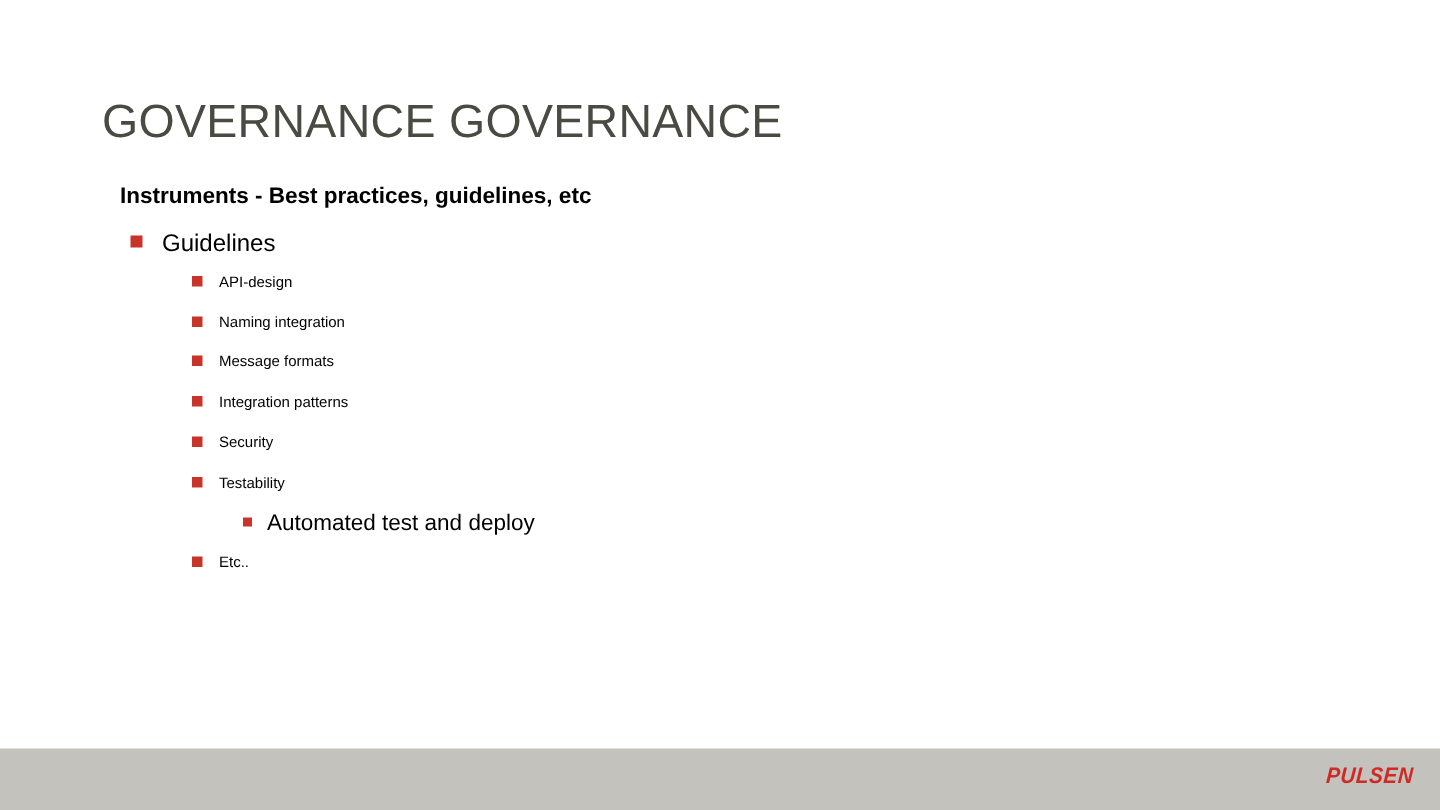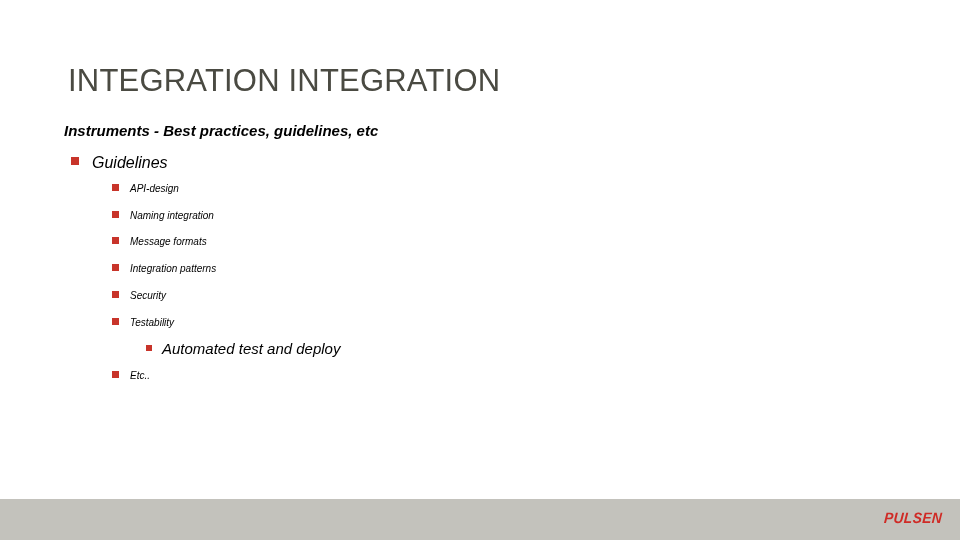--- a/index.html
+++ b/index.html
@@ -31,24 +31,23 @@
     line-height: 38px;
     font-weight: 400;
     letter-spacing: 0.2px;
     color: #4a4a42;
     white-space: nowrap;
   }
 
   
   .content {
     position: absolute;
-    left: 64px;
+    left: 80px;
     top: 120px;
     width: 840px;
-    font-style: italic;
   }
 
   .subtitle {
     font-size: 15px;
     line-height: 22px;
     font-weight: bold;
     color: #000000;
     margin: 0 0 7px 0;
     white-space: nowrap;
   }
@@ -138,21 +137,21 @@
     transform-origin: right center;
     font-family: "Liberation Sans", sans-serif;
     user-select: none;
   }
 </style>
 </head>
 <body>
 
 <div class="slide">
 
-  <div class="slide-title">INTEGRATION INTEGRATION</div>
+  <div class="slide-title">GOVERNANCE GOVERNANCE</div>
 
   <div class="content">
 
     <p class="subtitle">Instruments - Best practices, guidelines, etc</p>
 
     <ul class="bullets">
       <li class="bullet lvl1">
         <span class="bullet-mark"></span>
         <span>Guidelines</span>
       </li>

